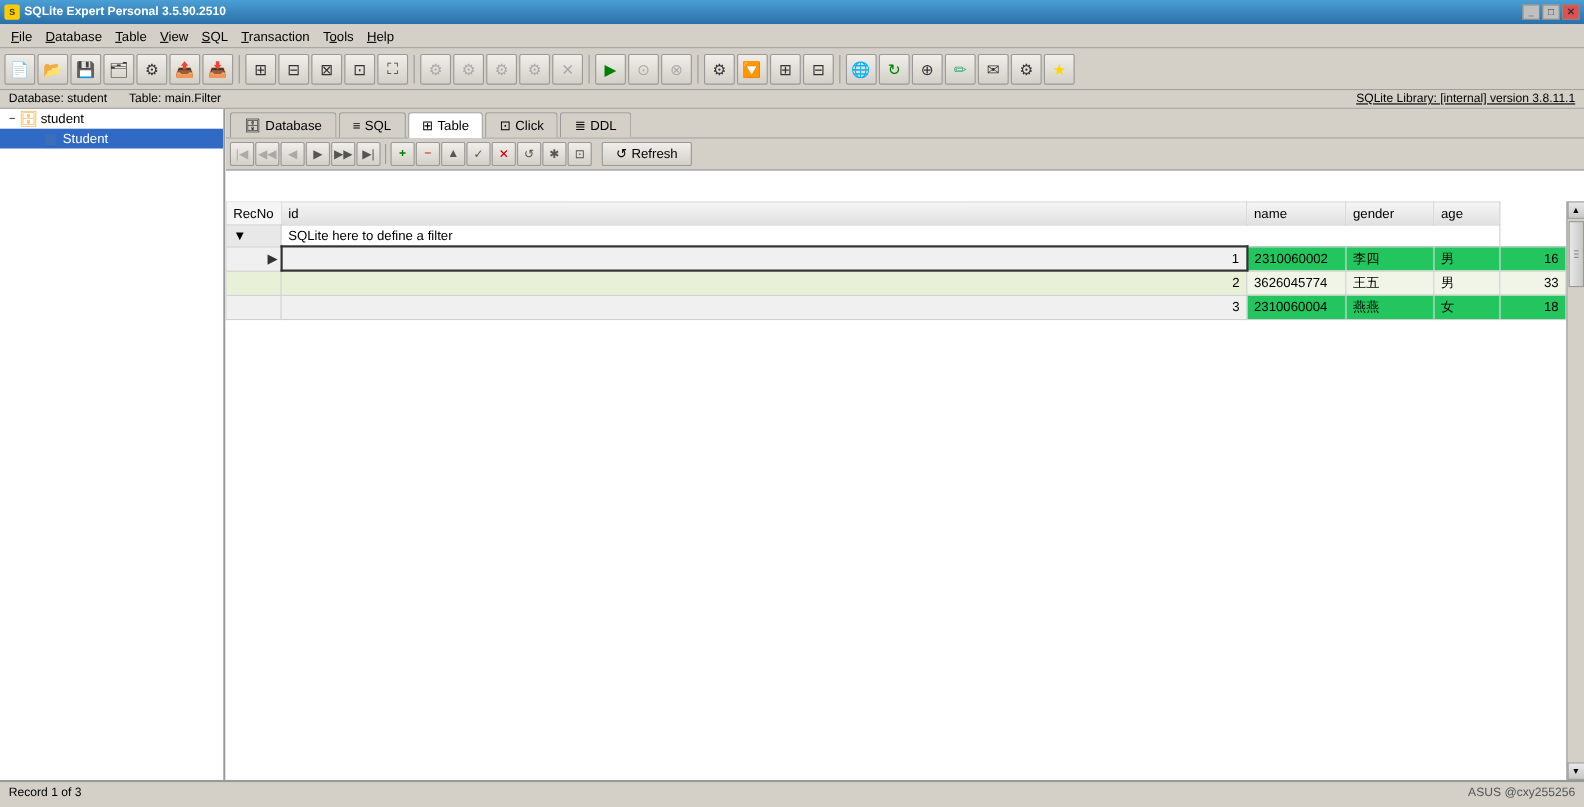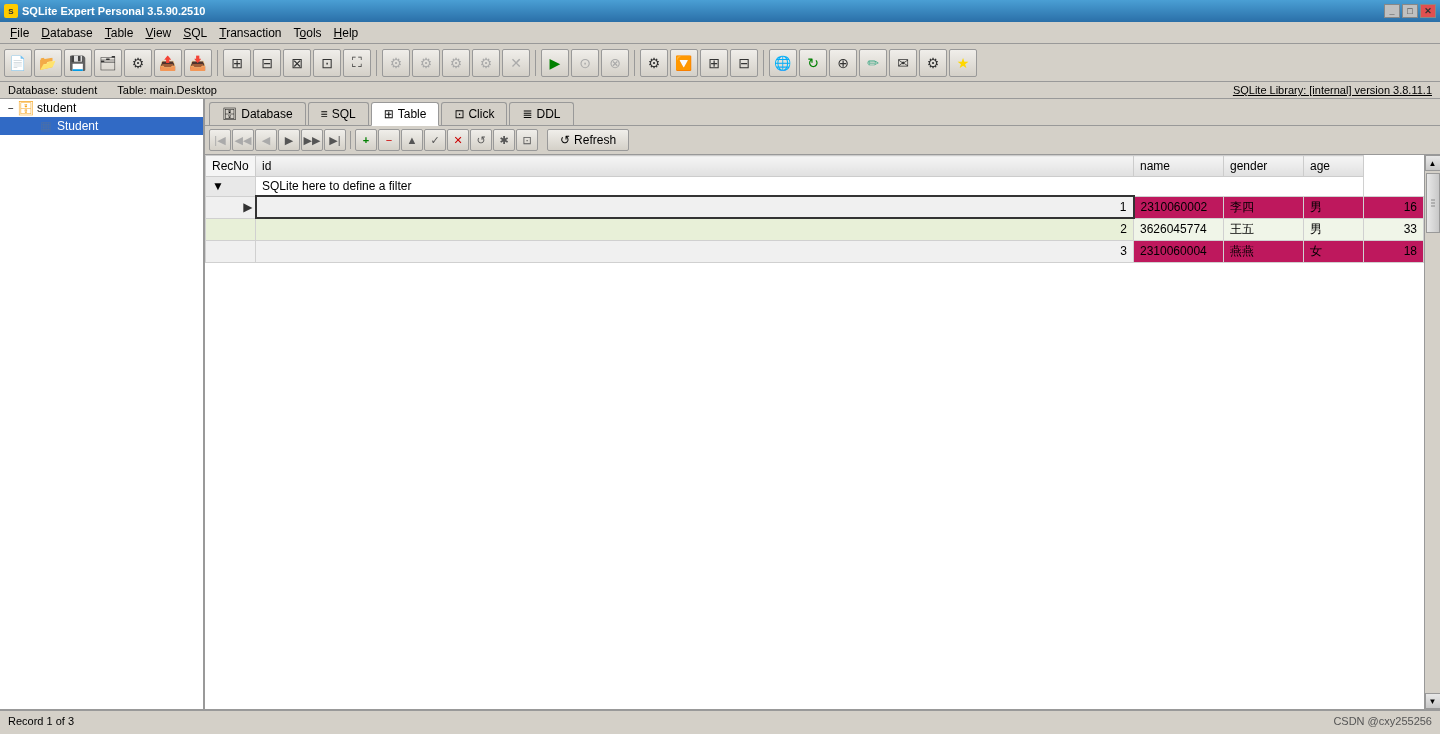--- a/index.html
+++ b/index.html
@@ -200,21 +200,21 @@
     }
     .row-indicator { width: 18px; text-align: center; color: #333; padding: 0 2px !important; }
     .filter-icon-cell { width: 20px; background: #e8e8e8 !important; }
     .col-recno { width: 50px; text-align: right; background: #f5f5f5 !important; }
     .col-recno-val { text-align: right; background: #f5f5f5; }
     .col-id { width: 90px; }
     .col-name { width: 80px; }
     .col-gender { width: 60px; }
     .col-age { width: 60px; text-align: right; }
     .age-val { text-align: right; }
-    .row-odd td { background: #be185d; }
+    .row-odd td { background: #22c55e; }
     .row-even td { background: #f0f5e8; }
     .row-even .col-recno-val { background: #e8f0d8 !important; }
     .row-odd .col-recno-val { background: #f0f0f0 !important; }
 
     
     #filter-bar {
       display: flex;
       justify-content: space-between;
       align-items: center;
       padding: 3px 8px;
@@ -231,20 +231,21 @@
       font-size: 11px;
       border-radius: 2px;
     }
 
     
     .grid-scroll-area {
       position: relative;
       flex: 1;
       display: flex;
       overflow: hidden;
+      margin-top: 28px;
     }
     .grid-scrollbar {
       width: 16px;
       background: #d4d0c8;
       border-left: 1px solid #999;
       display: flex;
       flex-direction: column;
       align-items: center;
     }
     .scroll-arrow {
@@ -367,21 +368,21 @@
   <div class="tb-btn" style="color:green;">↻</div>
   <div class="tb-btn">⊕</div>
   <div class="tb-btn" style="color:#4a8;">✏</div>
   <div class="tb-btn">✉</div>
   <div class="tb-btn">⚙</div>
   <div class="tb-btn" style="color:gold;">★</div>
 </div>
 
 <div id="statusinfo">
   <span>Database: student</span>
-  <span>Table: main.Desktop</span>
+  <span>Table: main.Filter</span>
   <span style="margin-left:auto;text-decoration:underline;">SQLite Library: [internal] version 3.8.11.1</span>
 </div>
 
 <div id="main">
 
   <div id="left-panel">
     <div class="tree-item">
       <span class="tree-expand">−</span>
       <span class="tree-icon db-icon">🗄</span>
       <span>student</span>
@@ -506,14 +507,14 @@
 
 
     </div>
 
   </div>
 
 </div>
 
 <div id="bottom-status">
   <span>Record 1 of 3</span>
-  <span class="status-right">CSDN @cxy255256</span>
+  <span class="status-right">ASUS @cxy255256</span>
 </div>
 
 </body></html>

